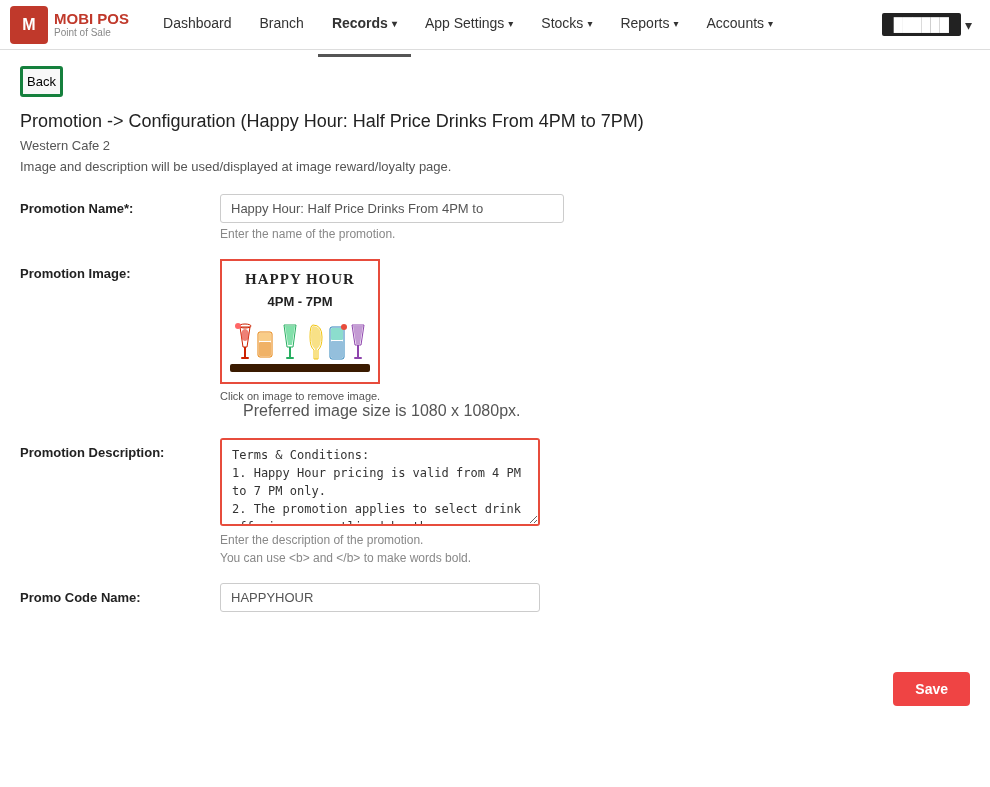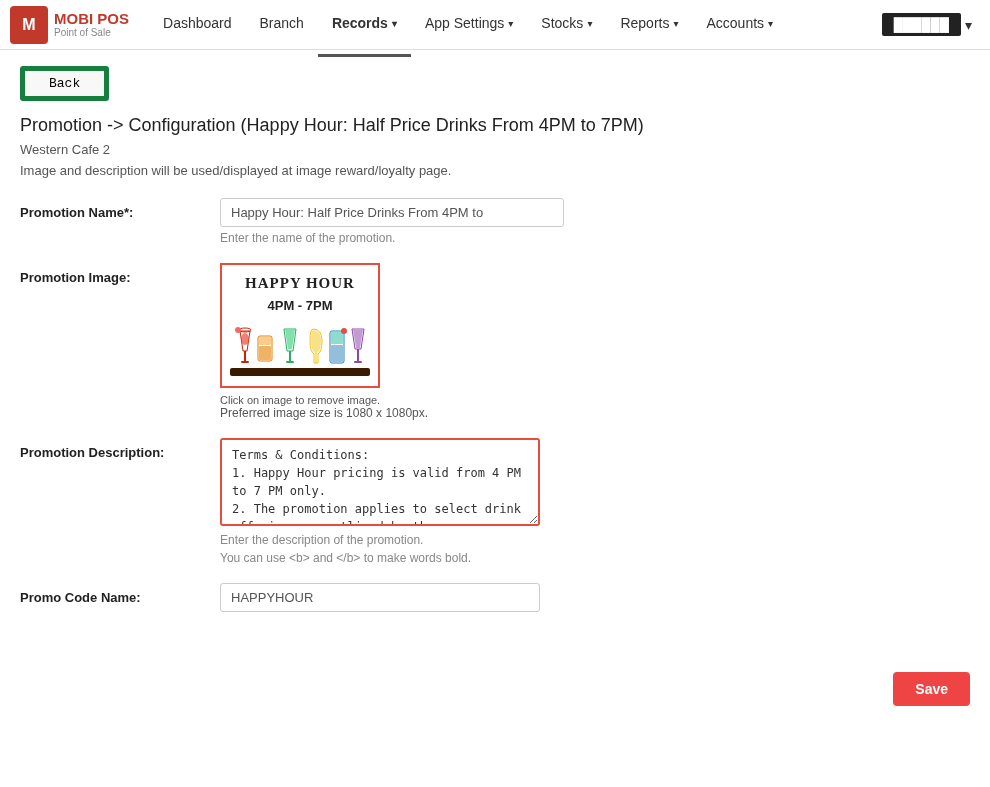--- a/index.html
+++ b/index.html
@@ -78,28 +78,27 @@
       border-radius: 2px;
       margin-right: 4px;
     }
 
     
     .content {
       padding: 16px 20px;
     }
     .back-btn {
       display: inline-block;
-      padding: 5px 24px;
-      border: 5px solid #15803d;
+      padding: 5px 4px;
+      border: 3px solid #15803d;
       border-radius: 3px;
       background: #f8f8f8;
       cursor: pointer;
       font-size: 13px;
       margin-bottom: 14px;
-      font-family: Liberation Mono, monospace;
     }
     .page-title {
       font-size: 18px;
       font-weight: normal;
       margin-bottom: 6px;
       color: #222;
     }
     .branch-name {
       font-size: 13px;
       color: #555;
@@ -172,21 +171,21 @@
       font-family: 'Times New Roman', serif;
     }
     .happy-hour-time {
       font-size: 13px;
       font-weight: bold;
       color: #222;
       text-align: center;
       margin-bottom: 8px;
     }
     .image-hint1 { font-size: 11px; color: #555; margin-top: 6px; }
-    .image-hint2 { font-size: 12px; color: #555; }
+    .image-hint2 { font-size: 16px; color: #555; margin-left: 23px; }
 
     
     .form-textarea {
       width: 320px;
       height: 88px;
       padding: 6px 10px;
       border: 2px solid #e74c3c;
       border-radius: 3px;
       font-size: 12px;
       color: #333;

